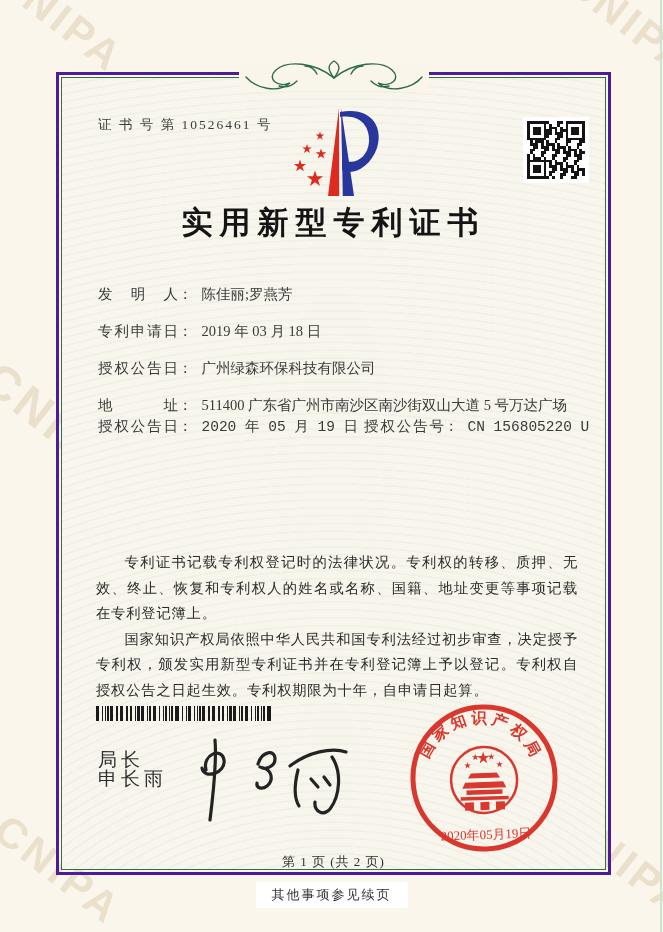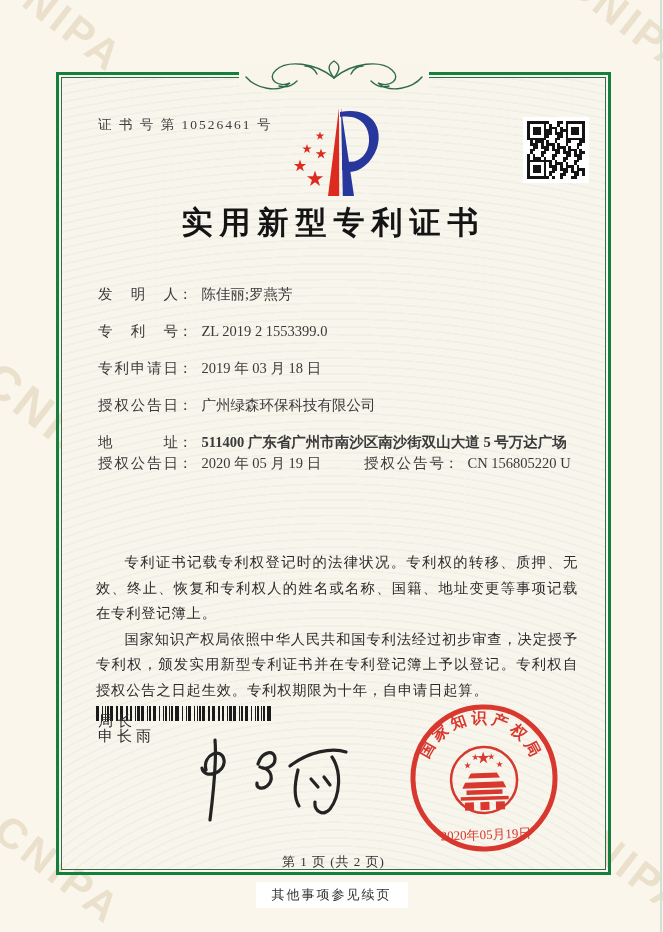--- a/index.html
+++ b/index.html
@@ -14,21 +14,21 @@
       font-weight:bold;transform:rotate(38deg);white-space:nowrap;pointer-events:none;}
   .wm.outer{color:rgba(205,178,138,.32);font-size:42px;letter-spacing:4px;}
   .wm.inner{color:rgba(168,165,152,.20);font-size:46px;letter-spacing:5px;}
   .wm.w3{font-size:48px;}
   .wm.w7{opacity:.65;font-size:40px;}
   .scan-edge{position:absolute;top:0;right:1px;width:2px;height:100%;background:#cfe0d4;}
 
   
   .frame{
     position:absolute;left:56px;top:72px;width:549px;height:797px;
-    border:3px solid #15803d;background:transparent;
+    border:3px solid #4c1d95;background:transparent;
   }
   .frame-inner{
     position:absolute;left:2px;top:2px;right:2px;bottom:2px;
     border:1px solid #2f6e4d;
     background:
       repeating-radial-gradient(100% 60% at 50% 132%,rgba(120,152,128,.055) 0 2px,transparent 2px 9px),
       #f8f5ec;
   }
   
   .ornament{position:absolute;left:50%;top:-21px;transform:translateX(-50%);}
@@ -43,38 +43,38 @@
   .title{position:absolute;left:0;right:0;top:124px;text-align:center;
          font-size:31px;font-weight:bold;letter-spacing:7px;color:#141414;}
 
   
   .fields{position:absolute;left:36px;right:24px;top:206px;font-size:14.5px;color:#3a3a3a;}
   .row{line-height:21px;margin-bottom:16px;white-space:nowrap;}
   .flabel{display:inline-block;width:80px;text-align:justify;text-align-last:justify;vertical-align:top;}
   .colon{vertical-align:top;}
   .fvalue{margin-left:9px;vertical-align:top;}
   .row.addr{margin-bottom:0;}
-  .row.addr .fvalue{display:inline-block;white-space:normal;font-weight:bold;}
+  .row.addr .fvalue{display:inline-block;white-space:normal;}
   .row.addr .l2{display:block;}
   .row.grant{margin-top:0;}
-  .pair{display:inline-block;}
+  .pair{display:inline-block;font-family:Liberation Mono, monospace;}
   .row.grant .pair.first{width:253px;}
   .row.grant .pair.second{margin-left:13px;}
 
   
   .legal{position:absolute;left:34px;right:27px;top:472px;
          font-size:14.3px;line-height:25.5px;letter-spacing:.8px;color:#2b2b2b;text-align:justify;}
   .legal p{margin:0;text-indent:2em;}
 
   
   .barcode{position:absolute;left:34px;top:628px;width:178px;height:15px;display:flex;align-items:stretch;}
   .barcode i{display:block;background:#1b1b1b;}
 
   
-  .signer{position:absolute;left:36px;top:636px;font-size:15px;letter-spacing:4px;color:#2e2e2e;line-height:1;}
+  .signer{position:absolute;left:36px;top:672px;font-size:19px;letter-spacing:4px;color:#2e2e2e;line-height:1;}
   .signer .nm{}
   .signature{position:absolute;left:100px;top:656px;}
 
   
   .seal{position:absolute;left:346px;top:620px;transform:rotate(-2deg);}
 
   
   .pagenum{position:absolute;left:0;right:0;top:775px;text-align:center;font-size:13px;letter-spacing:1px;color:#333;}
   .footer-note{position:absolute;left:50%;top:882px;transform:translateX(-50%);
                background:#fff;padding:4px 16px;font-size:13px;letter-spacing:2px;color:#333;white-space:nowrap;}
@@ -567,23 +567,20 @@
         <i></i>
         <i></i>
         <i></i>
       </div>
 
     <div class="title">实用新型专利证书</div>
 
     <div class="fields">
       <div class="row">
         <span class="flabel">发明人</span><span class="colon">：</span><span class="fvalue">陈佳丽;罗燕芳</span>
-      </div>
-      <div class="row">
-        <span class="flabel">专利号</span><span class="colon">：</span><span class="fvalue">ZL 2019 2 1553399.0</span>
       </div>
       <div class="row">
         <span class="flabel">专利申请日</span><span class="colon">：</span><span class="fvalue">2019 年 03 月 18 日</span>
       </div>
       <div class="row">
         <span class="flabel">授权公告日</span><span class="colon">：</span><span class="fvalue">广州绿森环保科技有限公司</span>
       </div>
       <div class="row addr">
         <span class="flabel">地址</span><span class="colon">：</span><span class="fvalue"><span class="l1">511400 广东省广州市南沙区南沙街双山大道 5 号万达广场</span></span>
       </div>

